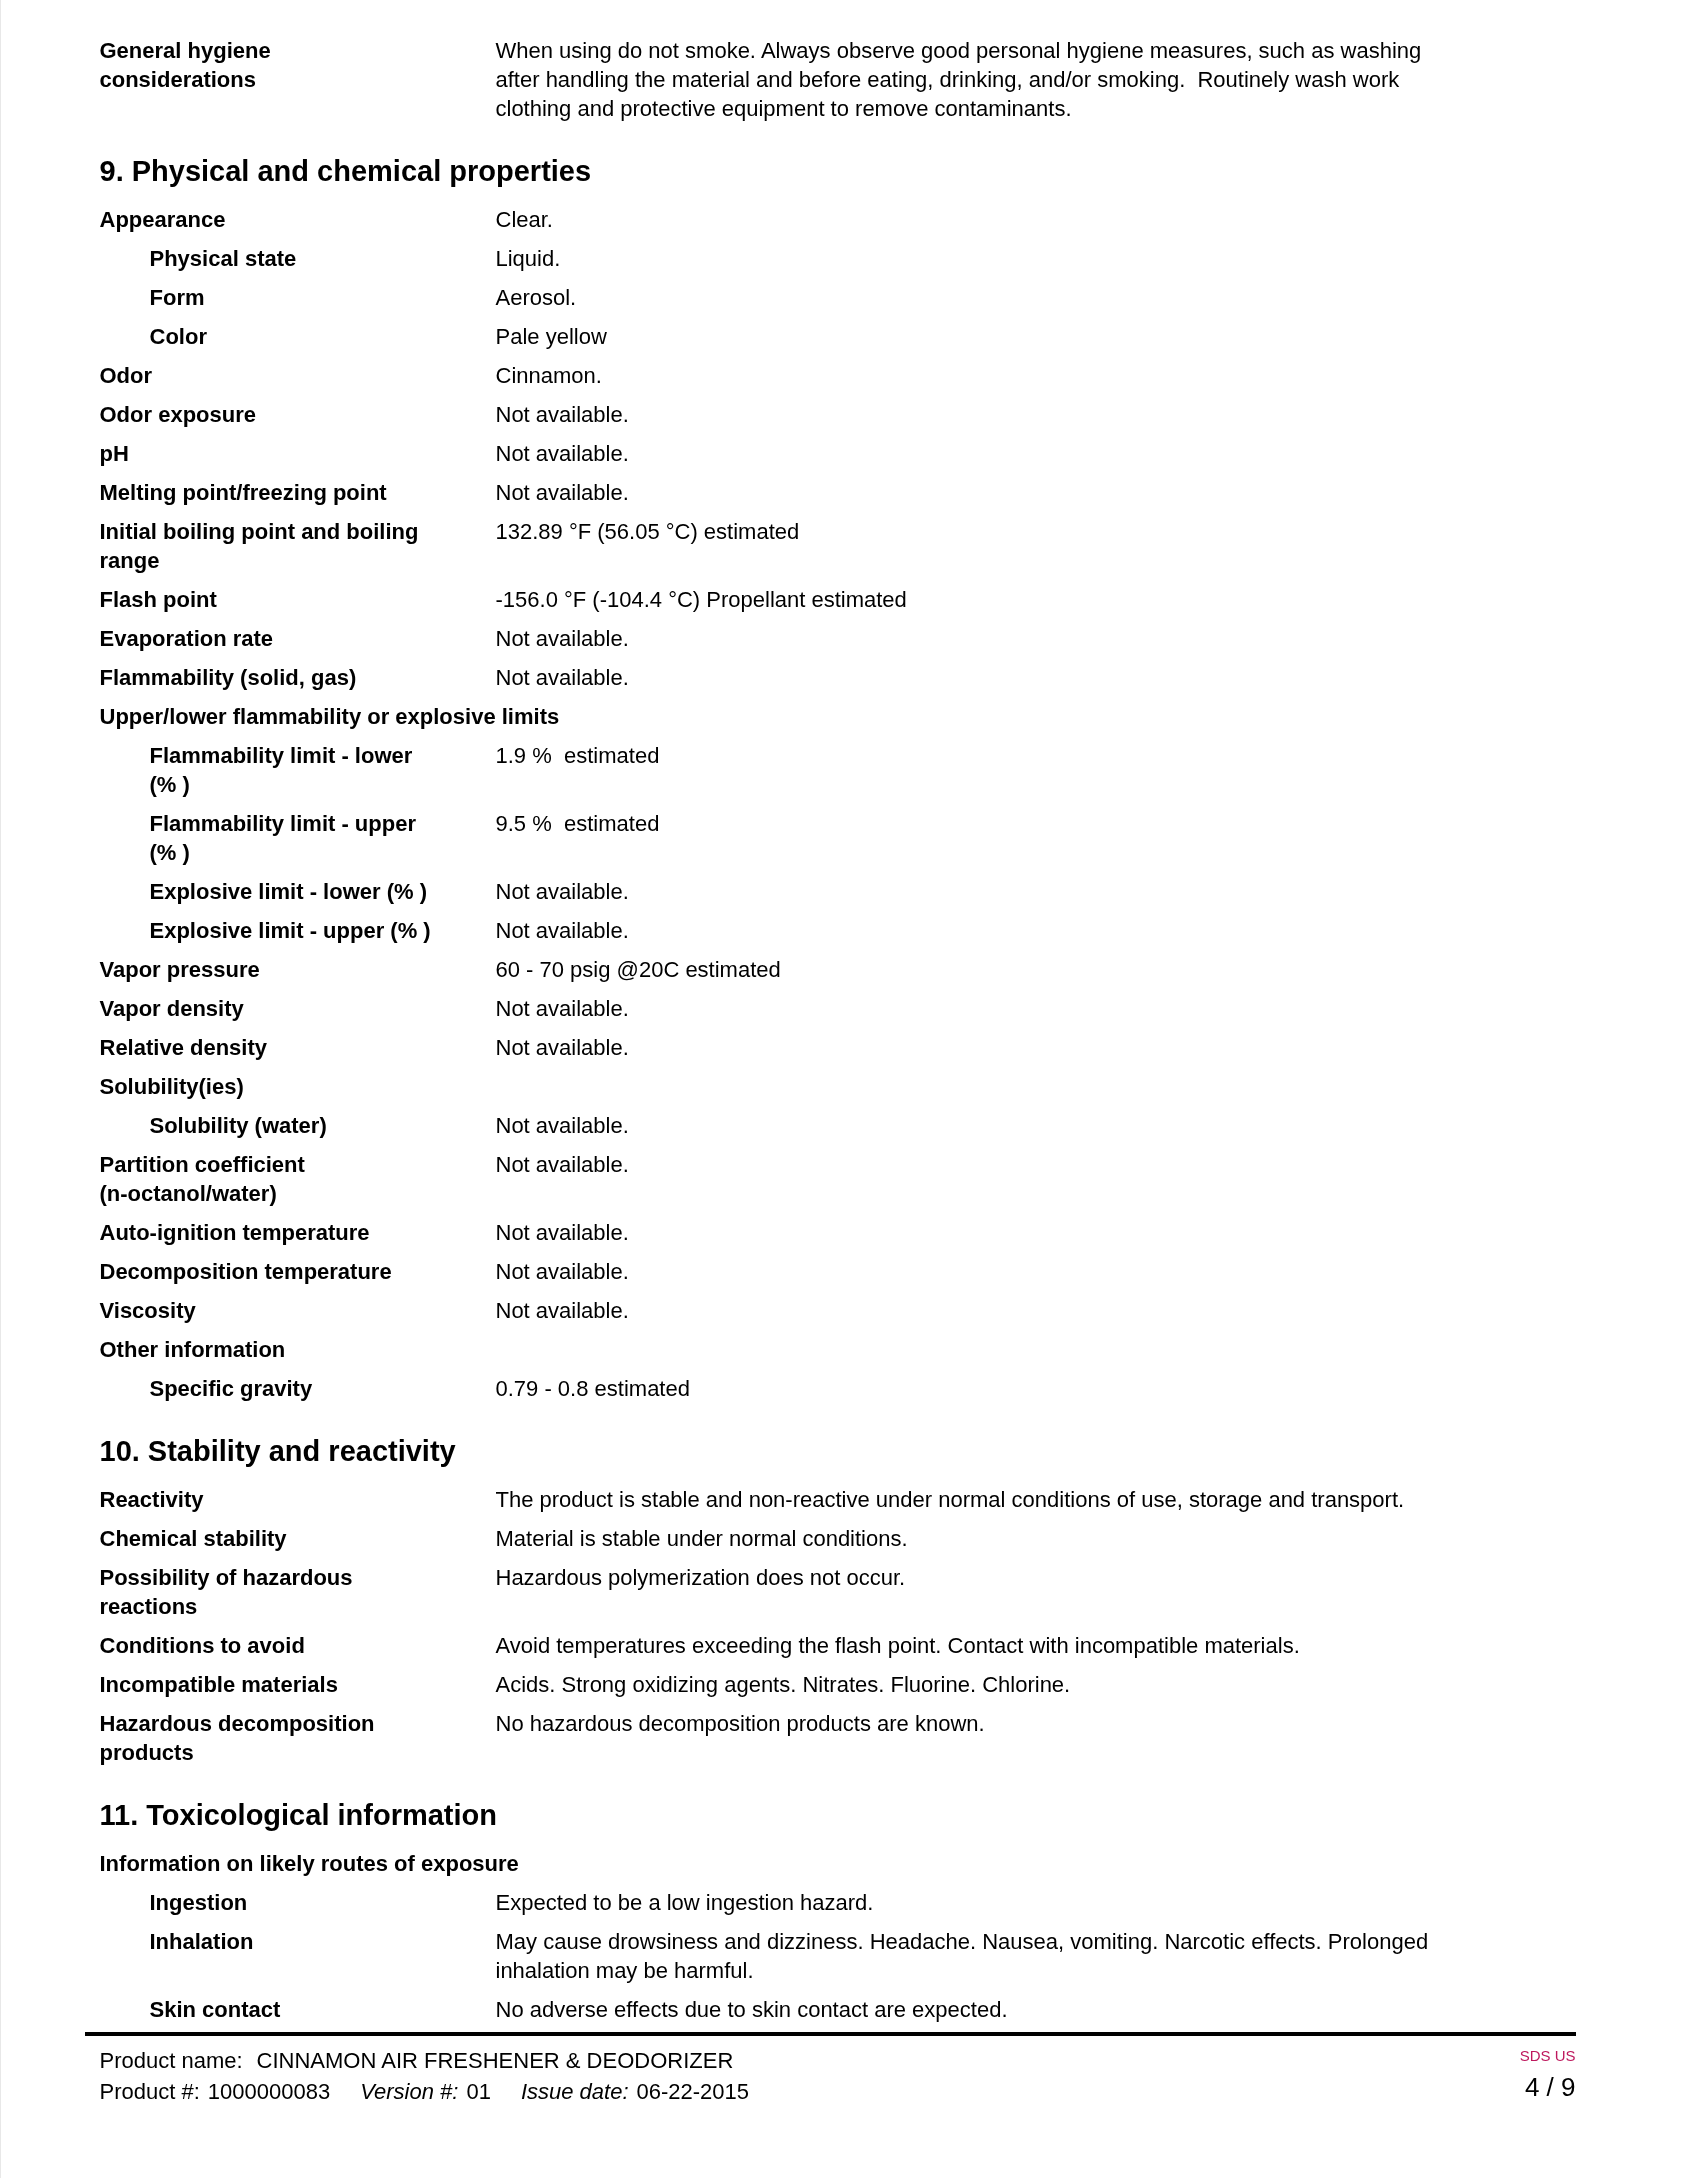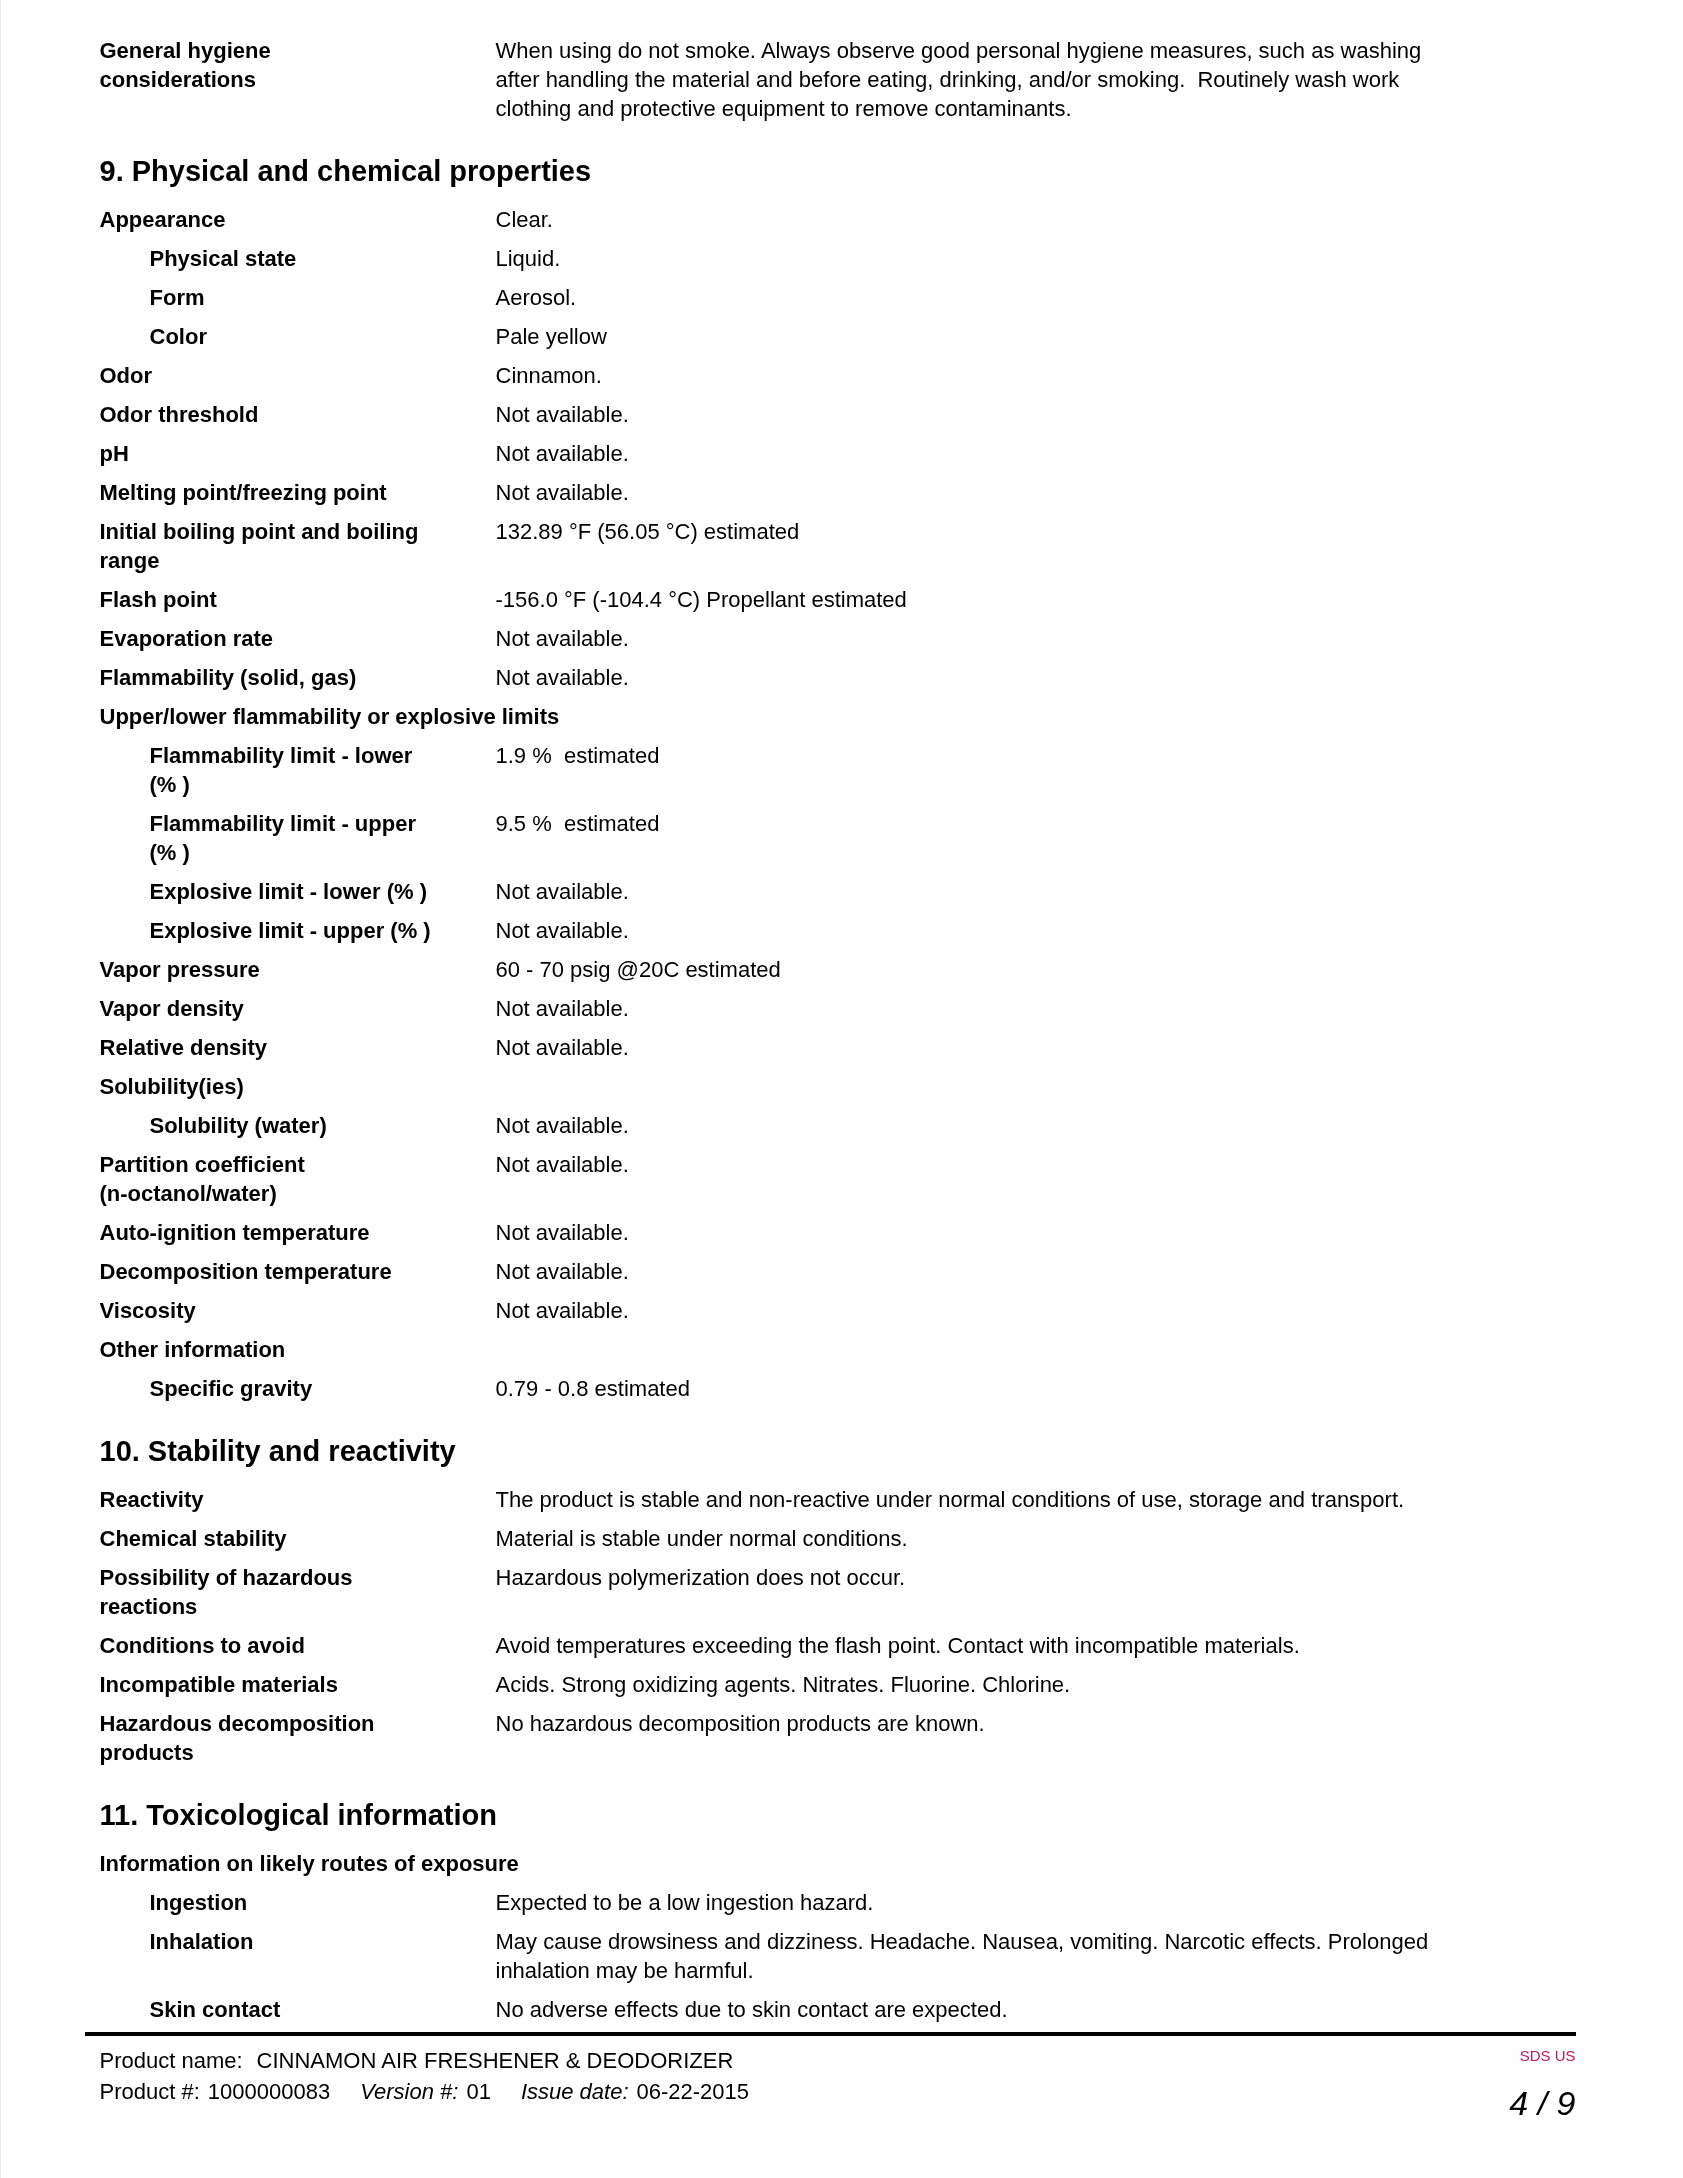--- a/index.html
+++ b/index.html
@@ -45,21 +45,21 @@
     position:absolute;
     left:84px; right:107px; top:2032px;
   }
   .footer-rule { border-top:4px solid #000000; height:0; margin-bottom:9px; }
   .footer-grid { display:flex; justify-content:space-between; padding-left:15px; }
   .footer-line { line-height:31px; }
   .footer-line .val-gap { margin-left:14px; }
   .footer-line .group-gap { margin-left:30px;font-style:italic; }
   .footer-right { text-align:right; }
   .sds-region { font-size:15px; line-height:22px; color:#be185d; }
-  .page-indicator { font-size:34px; line-height:30px; margin-top:21px; color:#000;font-style:italic; }
+  .page-indicator { font-size:26px; line-height:30px; margin-top:5px; color:#000; }
 </style>
 </head>
 <body>
 
 <div class="page">
 
   <div class="doc">
       <div class="row">
         <div class="lbl">General hygiene
 considerations</div>
@@ -82,21 +82,21 @@
       </div>
       <div class="row indent1">
         <div class="lbl">Color</div>
         <div class="val">Pale yellow</div>
       </div>
       <div class="row">
         <div class="lbl">Odor</div>
         <div class="val">Cinnamon.</div>
       </div>
       <div class="row">
-        <div class="lbl">Odor threshold</div>
+        <div class="lbl">Odor exposure</div>
         <div class="val">Not available.</div>
       </div>
       <div class="row">
         <div class="lbl">pH</div>
         <div class="val">Not available.</div>
       </div>
       <div class="row">
         <div class="lbl">Melting point/freezing point</div>
         <div class="val">Not available.</div>
       </div>

